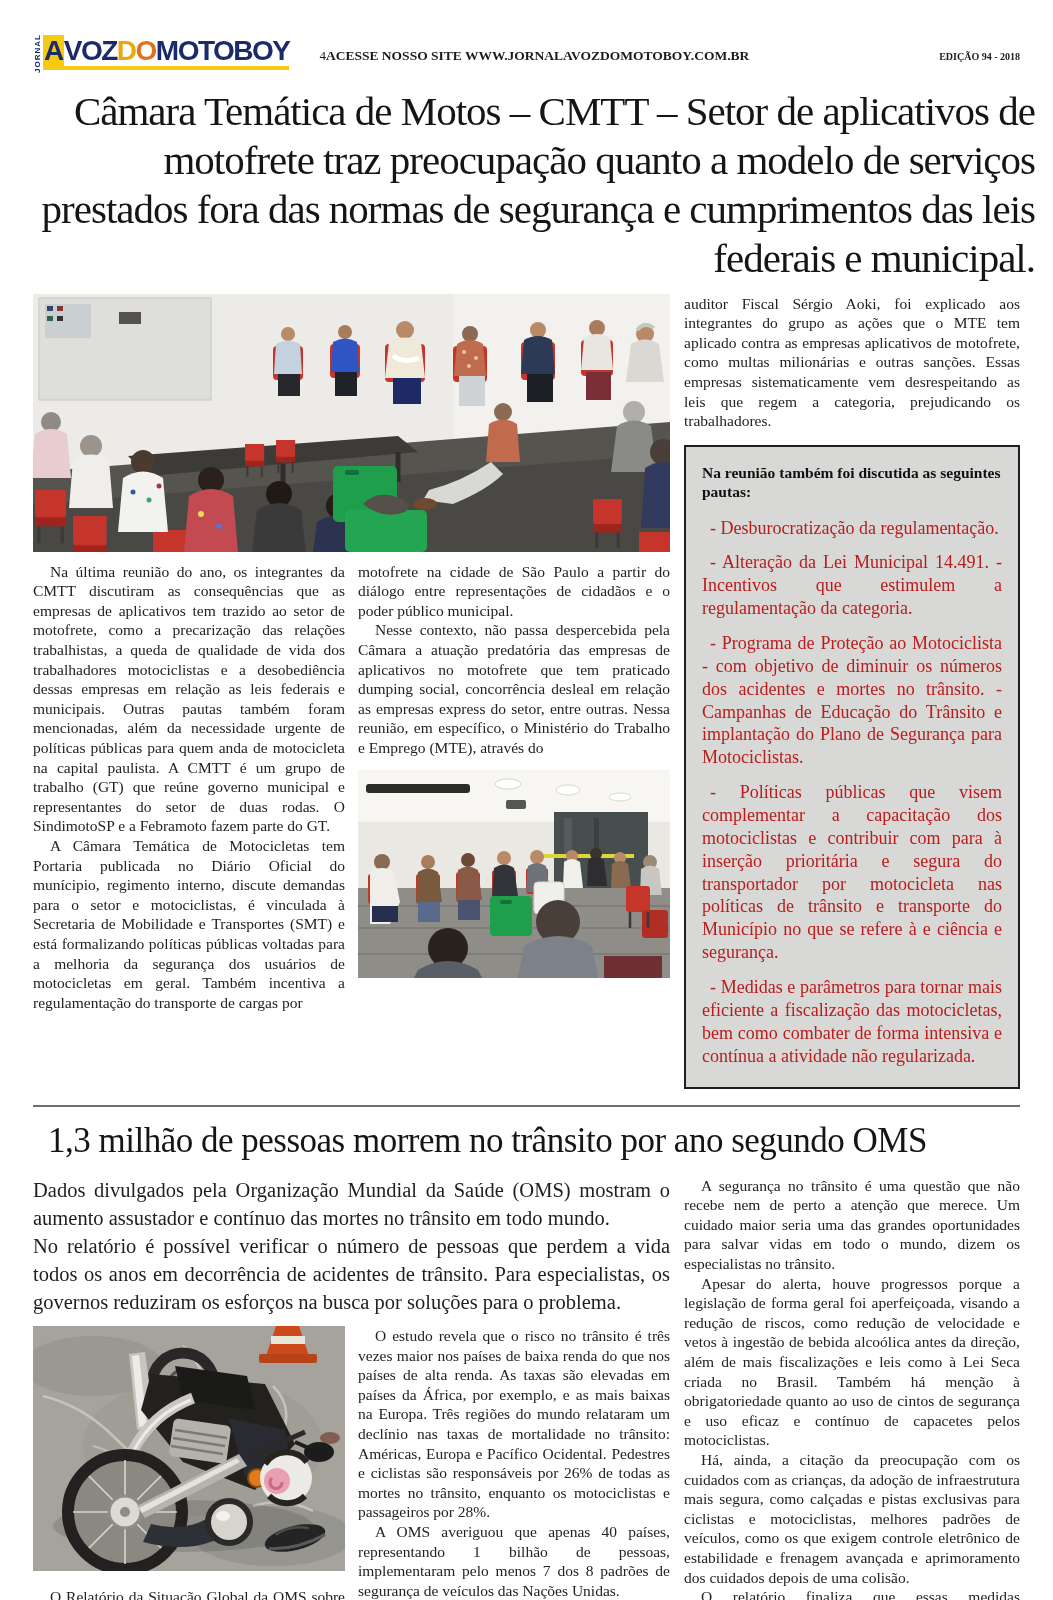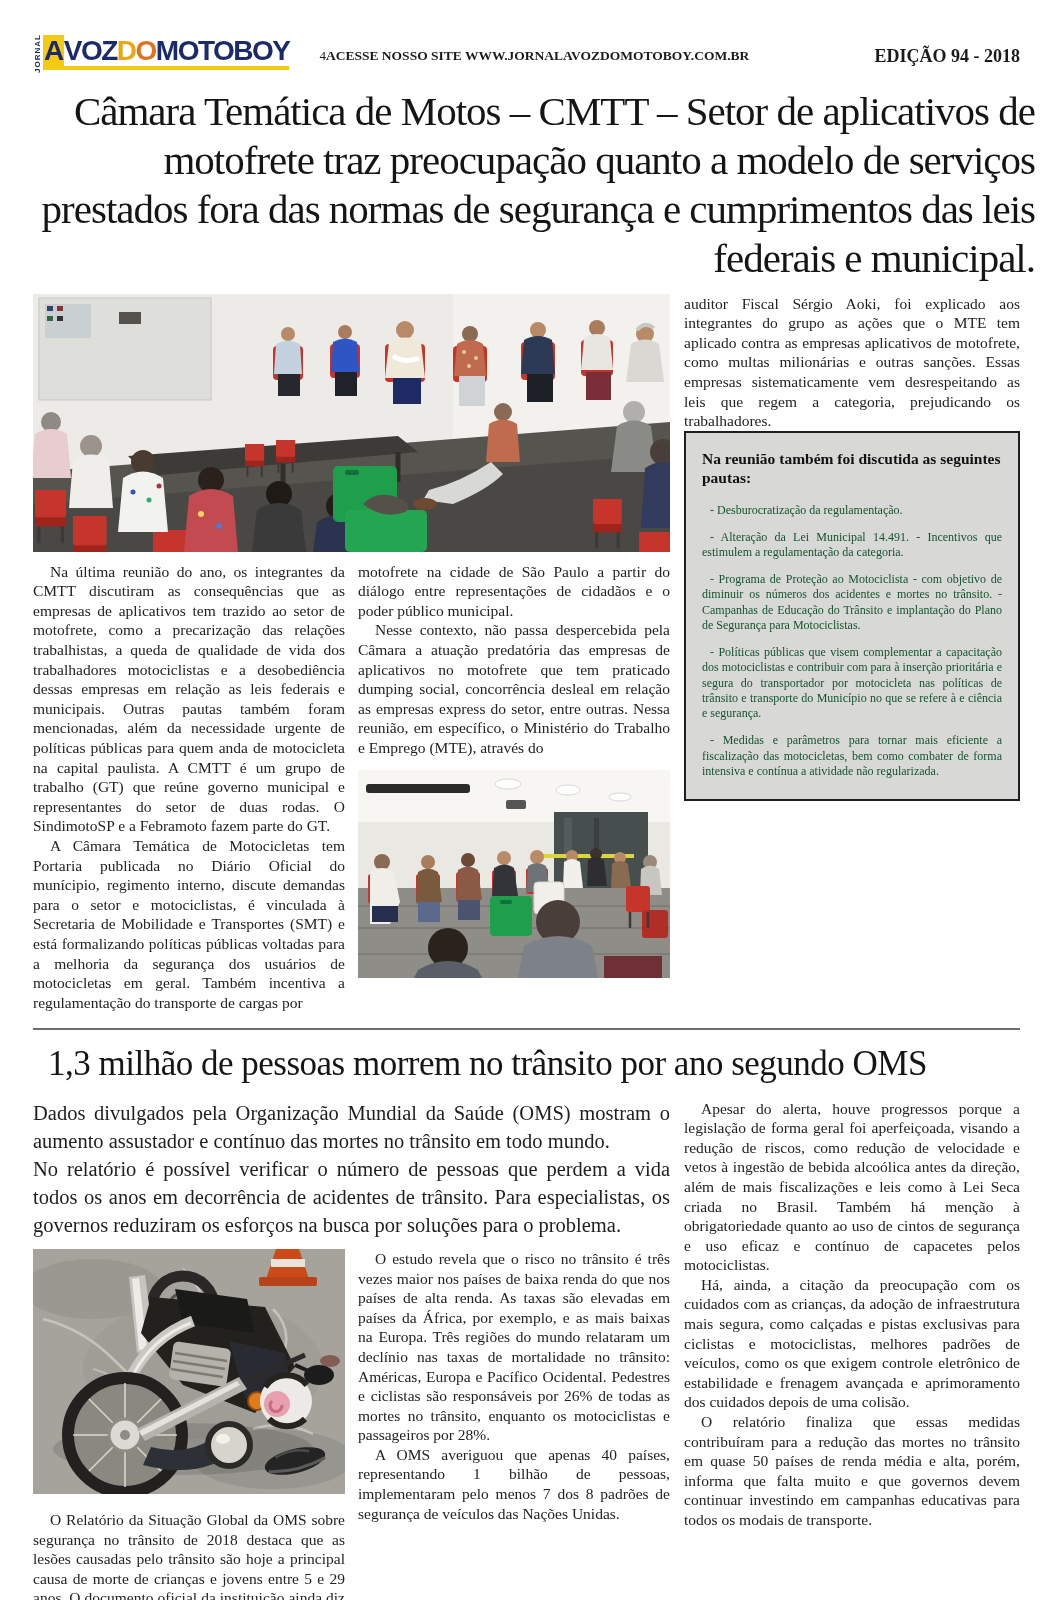--- a/index.html
+++ b/index.html
@@ -24,21 +24,21 @@
   }
   .lw-navy { color:#1b2a6b; }
   .lw-a { color:#1b2a6b; background:#f6c913; padding:0 1px; }
   .lw-gold { color:#eaa80f; }
   .lw-orange { color:#e2711d; }
   .page-num { font-size:13px; margin-left:30px; margin-top:6px; }
   .site-banner {
     flex:1; text-align:left; font-weight:bold; font-size:13.5px;
     letter-spacing:0px; margin-top:6px;
   }
-  .edition { font-weight:bold; font-size:18px; margin-top:6px;margin-left:16px; }
+  .edition { font-weight:bold; font-size:10px; margin-top:6px;margin-left:16px; }
   
   .headline1 {
     font-size:41px; font-weight:400; text-align:right; line-height:1.2;
     letter-spacing:-1px; padding:10px 18px 6px 18px; color:#151515;
   }
   .divider { height:2px; background:#6e6e6e; margin:16px 33px 0 33px; }
   .headline2 {
     font-size:35px; font-weight:400; text-align:left; line-height:1.15;
     letter-spacing:-0.5px; padding:14px 33px 10px 48px; color:#151515;
   }
@@ -54,26 +54,26 @@
   }
   .body p.cont { text-indent:0; }
   .photo { display:block; }
   .photo svg { display:block; }
   .photo1 { width:637px; height:258px; }
   .photo2 { width:312px; height:208px; margin-top:12px; }
   .photo3 { width:312px; height:245px; }
   
   .sidebar-box {
     background:#d8d8d6; border:2px solid #1f1f1f;
-    padding:16px 16px 8px 16px;
+    margin-top:14px; padding:16px 16px 8px 16px;
   }
   .sidebar-box h3 { font-size:15.5px; font-weight:bold; line-height:1.25; margin-bottom:15px; color:#111; }
   .sidebar-box p {
-    font-size:12px; line-height:1.27; text-align:justify; text-indent:8px;
-    margin-bottom:12px; color:#14532d;
+    font-size:18px; line-height:1.27; text-align:justify; text-indent:8px;
+    margin-bottom:12px; color:#b91c1c;
   }
   
   .intro p {
     font-size:20.5px; line-height:1.37; text-align:justify; color:#1e1e1e;
   }
   .art2-col1-text { margin-top:16px; }
 </style>
 </head>
 <body>
 
@@ -415,19 +415,20 @@
             <p>O Relatório da Situação Global da OMS sobre segurança no trânsito de 2018 destaca que as lesões causadas pelo trânsito são hoje a principal causa de morte de crianças e jovens entre 5 e 29 anos. O documento oficial da instituição ainda diz que as taxas de</p>
           </div>
         </div>
         <div class="col body">
           <p>O estudo revela que o risco no trânsito é três vezes maior nos países de baixa renda do que nos países de alta renda. As taxas são elevadas em países da África, por exemplo, e as mais baixas na Europa. Três regiões do mundo relataram um declínio nas taxas de mortalidade no trânsito: Américas, Europa e Pacífico Ocidental. Pedestres e ciclistas são responsáveis por 26% de todas as mortes no trânsito, enquanto os motociclistas e passageiros por 28%.</p>
           <p>A OMS averiguou que apenas 40 países, representando 1 bilhão de pessoas, implementaram pelo menos 7 dos 8 padrões de segurança de veículos das Nações Unidas.</p>
         </div>
       </div>
     </div>
     <div class="art-right body">
+      <p>A segurança no trânsito é uma questão que não recebe nem de perto a atenção que merece. Um cuidado maior seria uma das grandes oportunidades para salvar vidas em todo o mundo, dizem os especialistas no trânsito.</p>
       <p>Apesar do alerta, houve progressos porque a legislação de forma geral foi aperfeiçoada, visando a redução de riscos, como redução de velocidade e vetos à ingestão de bebida alcoólica antes da direção, além de mais fiscalizações e leis como à Lei Seca criada no Brasil. Também há menção à obrigatoriedade quanto ao uso de cintos de segurança e uso eficaz e contínuo de capacetes pelos motociclistas.</p>
       <p>Há, ainda, a citação da preocupação com os cuidados com as crianças, da adoção de infraestrutura mais segura, como calçadas e pistas exclusivas para ciclistas e motociclistas, melhores padrões de veículos, como os que exigem controle eletrônico de estabilidade e frenagem avançada e aprimoramento dos cuidados depois de uma colisão.</p>
       <p>O relatório finaliza que essas medidas contribuíram para a redução das mortes no trânsito em quase 50 países de renda média e alta, porém, informa que falta muito e que governos devem continuar investindo em campanhas educativas para todos os modais de transporte.</p>
     </div>
   </div>
 
 </div>
 
 </body></html>

